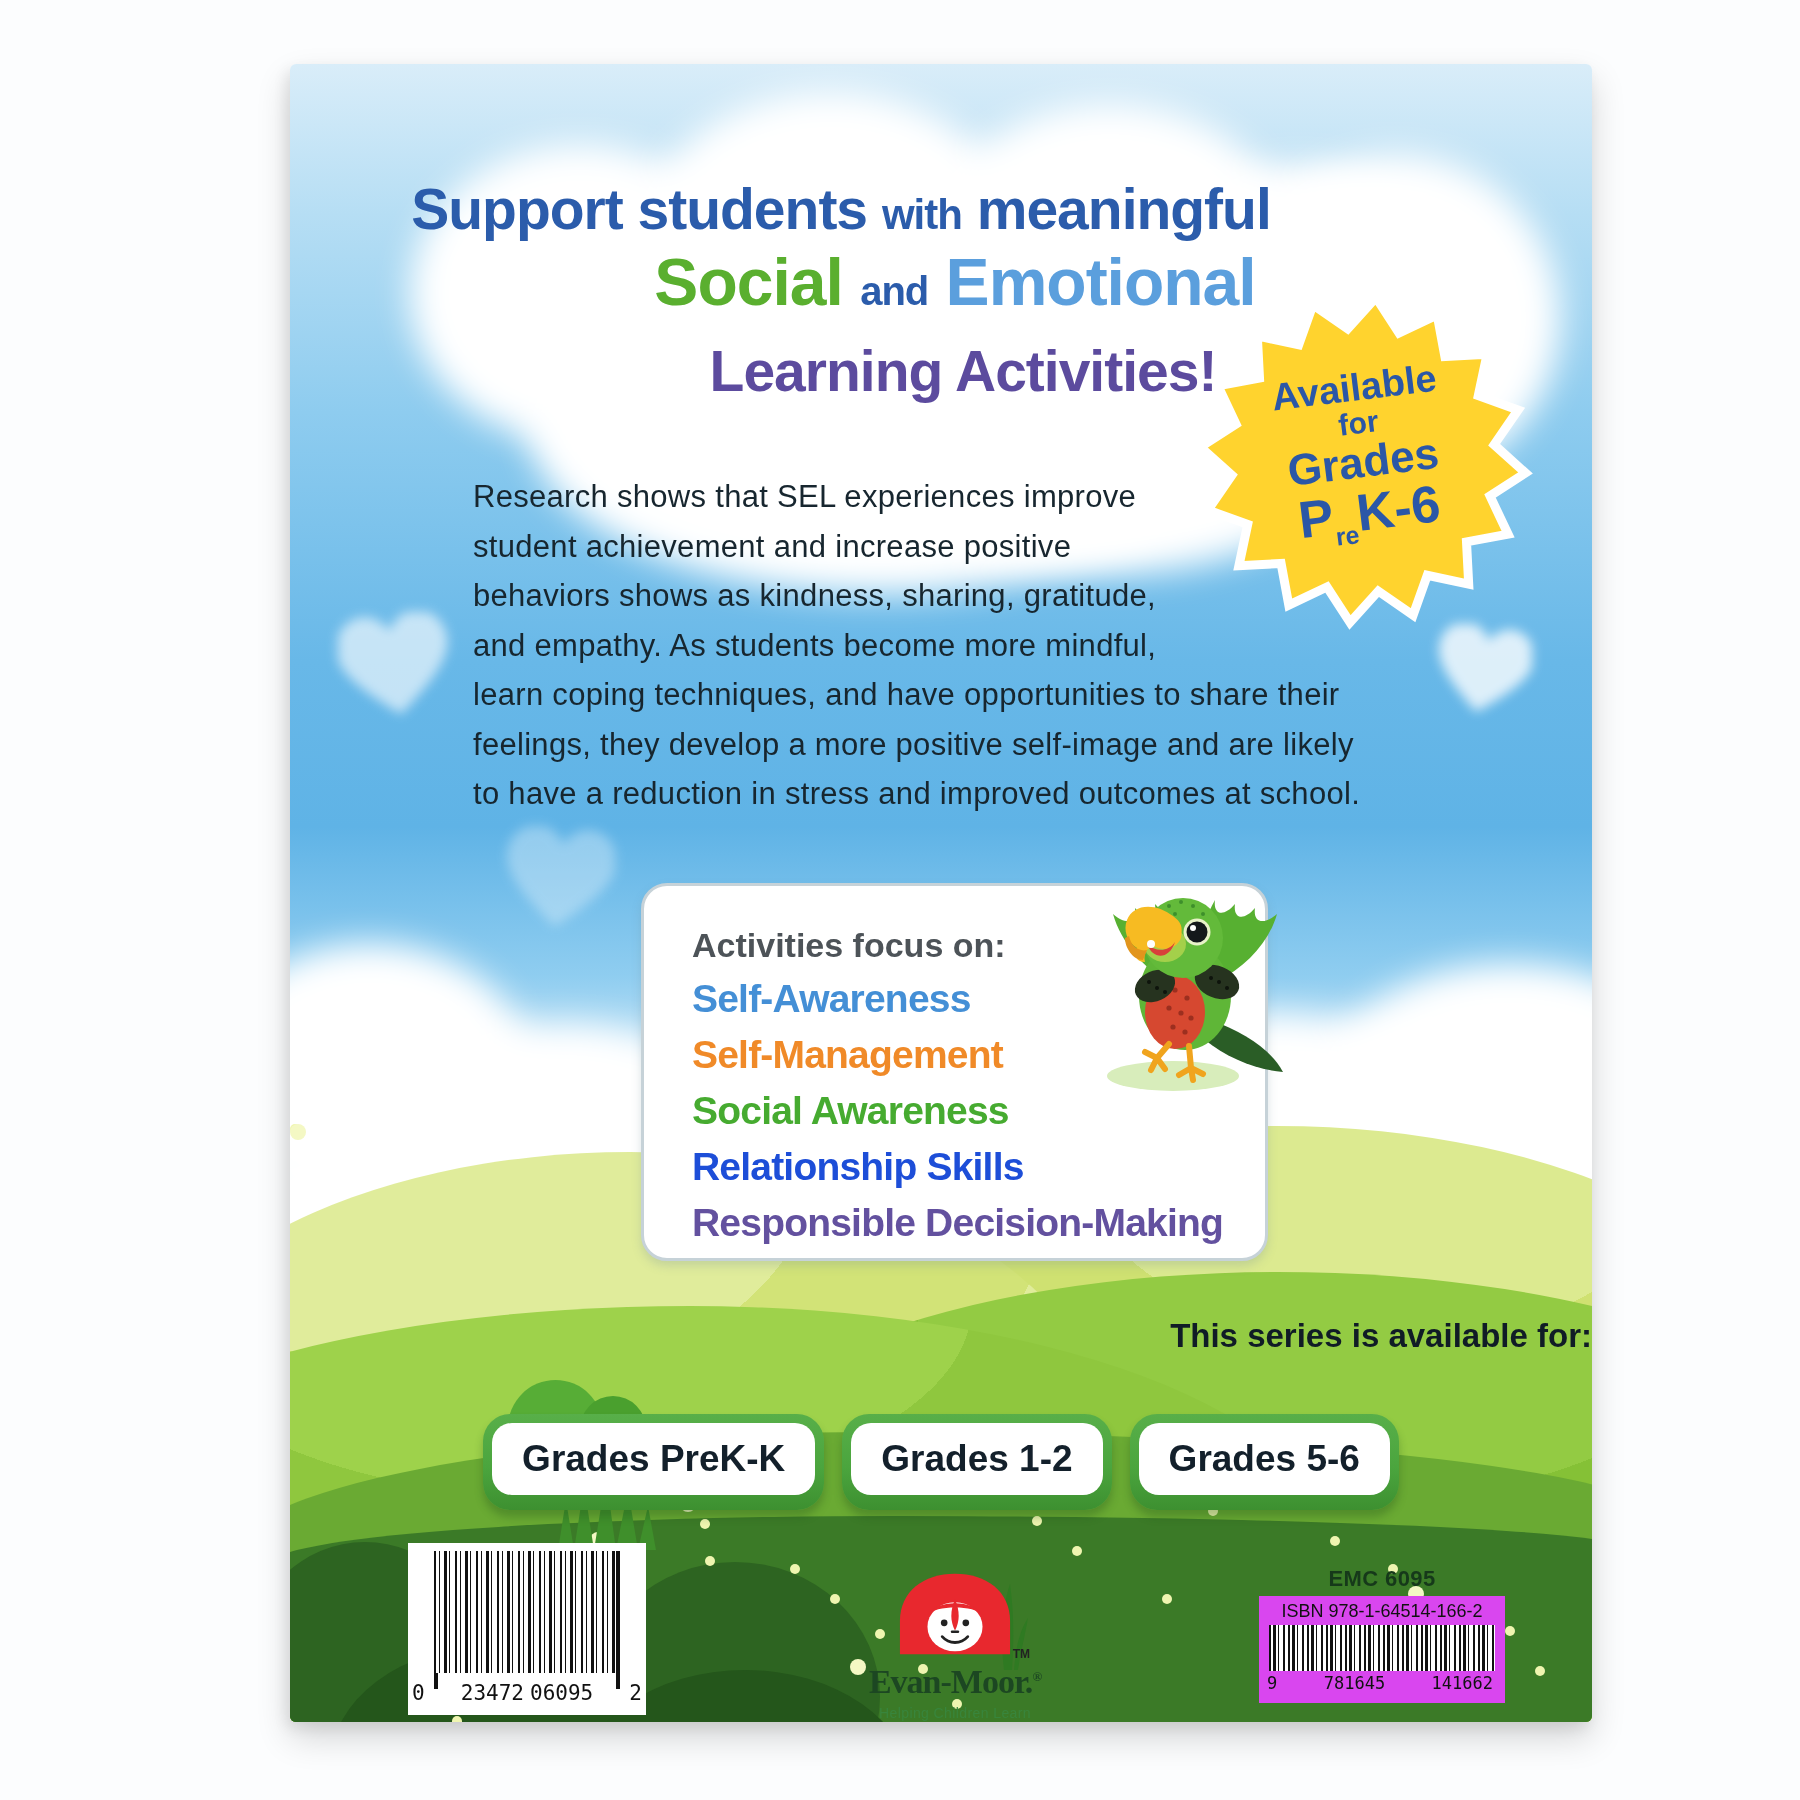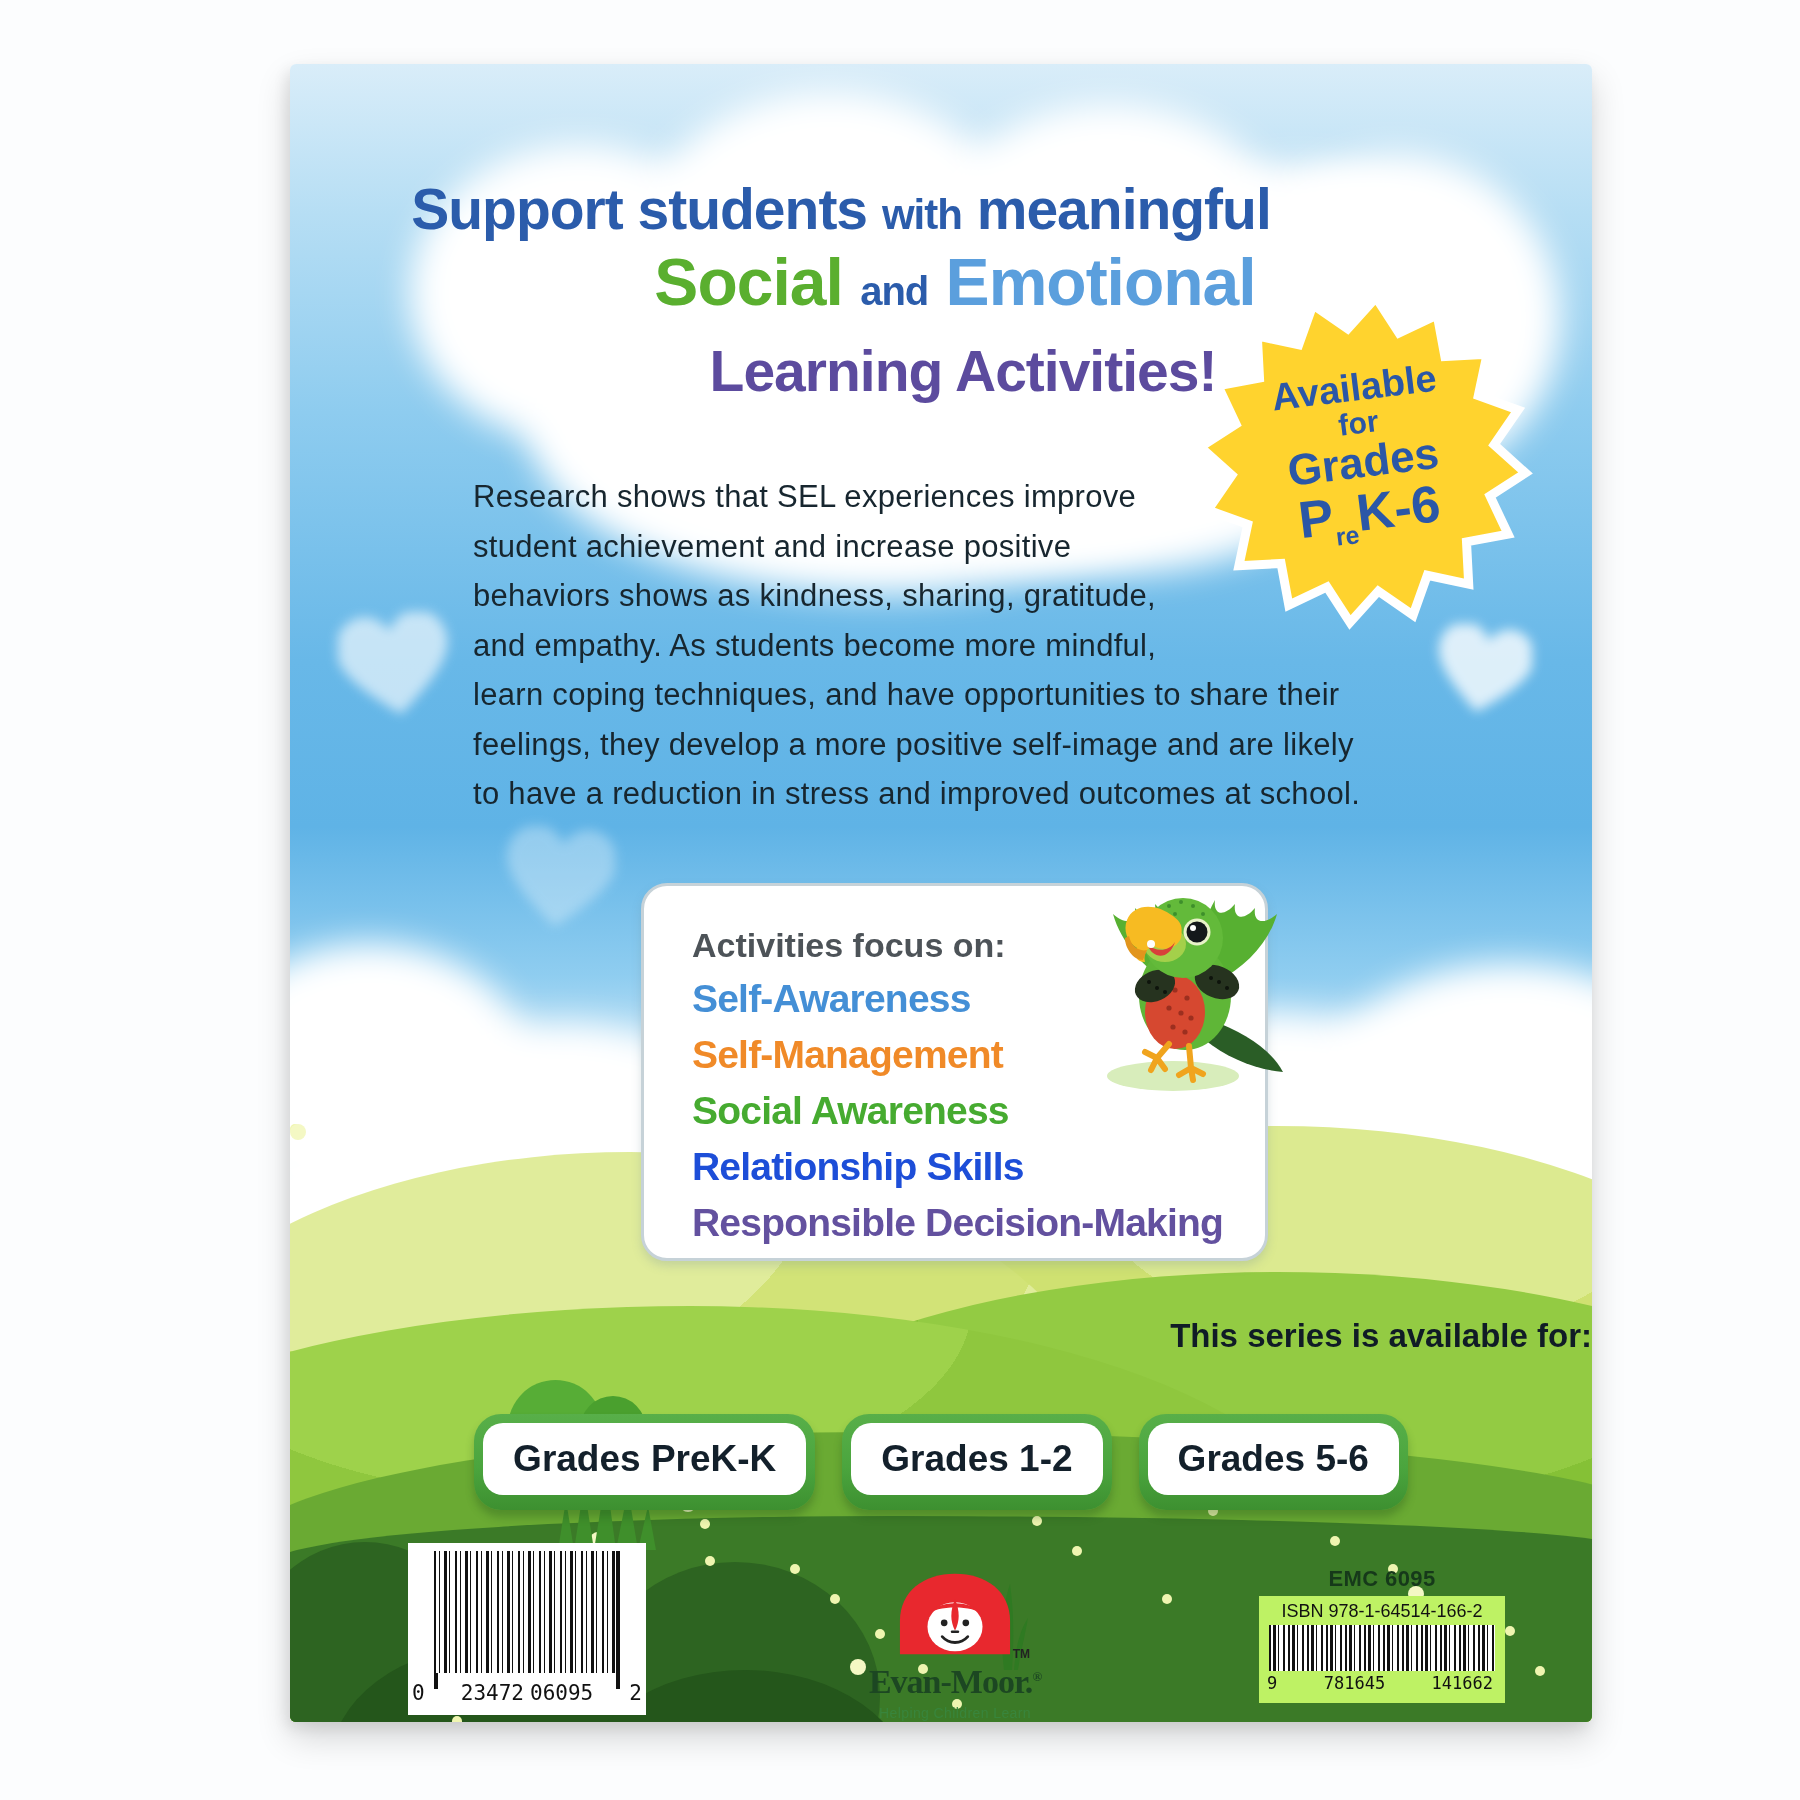--- a/index.html
+++ b/index.html
@@ -65,21 +65,21 @@
         162px 592px #eff5b0,1215px 502px #eff5b0,1245px 542px #eff5b0,872px 470px #eff5b0;
         left:0;top:1060px;}
   .dots-b{position:absolute;z-index:12;width:16px;height:16px;border-radius:50%;background:#f4f8c4;
         box-shadow:390px 372px #f4f8c4,560px 535px #f4f8c4,948px 350px #f4f8c4,
         1118px 462px #f4f8c4,650px 608px #f4f8c4,300px 408px #f4f8c4;left:0;top:1060px;}
   .tuft{position:absolute;z-index:13;}
   
   .series-head{position:absolute;left:0;right:0;top:1253px;text-align:right;font-size:33px;
                font-weight:bold;color:#101c26;z-index:35;}
   .pill-row{position:absolute;left:0;right:0;top:1350px;display:flex;justify-content:center;
-            gap:27px;z-index:35;}
+            gap:18px;z-index:35;}
   .pill{border-radius:27px;padding:9px 9px 15px 9px;
         background:linear-gradient(180deg,#58af49 0%,#4ba53e 55%,#3d9030 100%);
         box-shadow:0 7px 9px rgba(30,80,25,.32);}
   .pill-inner{background:#fff;border-radius:20px;padding:15px 30px;font-size:37px;
               font-weight:bold;color:#13202b;white-space:nowrap;}
   
   .upc{position:absolute;left:118px;top:1479px;width:238px;height:172px;background:#fff;z-index:40;}
   .upc-bars{position:absolute;left:26px;right:26px;top:8px;height:122px;
             background:repeating-linear-gradient(90deg,#111 0 2px,#fff 2px 5px,#111 5px 6px,
             #fff 6px 10px,#111 10px 13px,#fff 13px 15px,#111 15px 16px,#fff 16px 21px);}
@@ -90,21 +90,21 @@
               font-size:21px;color:#111;}
   .upc-digits span:nth-child(2){margin-left:30px;} .upc-digits span:nth-child(3){margin-right:30px;}
   .logo{position:absolute;left:560px;top:1505px;width:210px;text-align:center;z-index:40;}
   .logo-tm{position:absolute;right:30px;top:78px;font-size:12px;font-weight:bold;color:#222;}
   .logo-name{margin-top:2px;font-family:"Liberation Serif",serif;font-weight:bold;font-size:34px;
              color:#1c4722;letter-spacing:-1px;}
   .logo-name sup{font-size:13px;}
   .logo-tag{margin-top:4px;font-size:14px;color:#38853c;letter-spacing:.4px;}
   .emc{position:absolute;left:969px;top:1502px;width:246px;text-align:center;font-size:22px;
        font-weight:bold;color:#16391a;z-index:40;letter-spacing:.4px;}
-  .isbn{position:absolute;left:969px;top:1532px;width:246px;height:107px;background:#bef264;
+  .isbn{position:absolute;left:969px;top:1532px;width:246px;height:107px;background:#d946ef;
         z-index:40;text-align:center;}
   .isbn-label{margin-top:5px;font-size:18px;color:#111;}
   .isbn-bars{margin:3px 10px 0 10px;height:46px;
              background:repeating-linear-gradient(90deg,#111 0 2px,#fff 2px 4px,#111 4px 7px,
              #fff 7px 9px,#111 9px 10px,#fff 10px 14px,#111 14px 16px,#fff 16px 19px);}
   .isbn-digits{display:flex;justify-content:space-between;padding:2px 12px 0 8px;font-size:17px;
                color:#111;font-family:"DejaVu Sans Mono",monospace;}
 </style>
 </head>
 <body>

